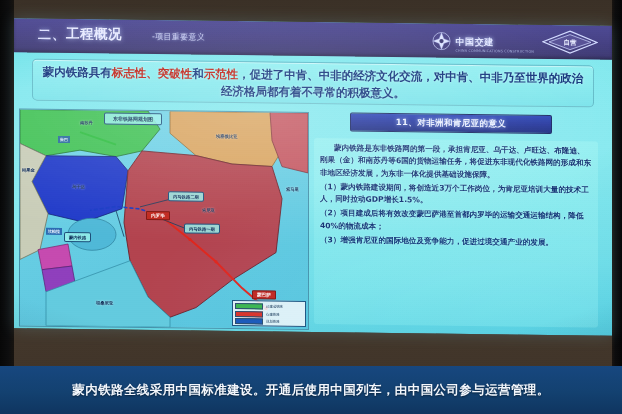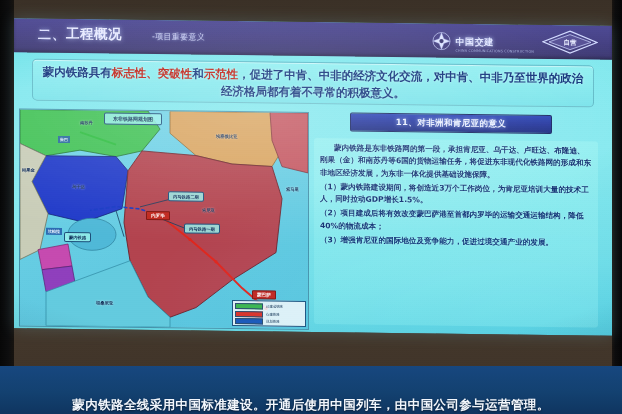--- a/index.html
+++ b/index.html
@@ -157,21 +157,21 @@
     font-size:7.6px;line-height:1.62;color:#0d2b6e;font-weight:bold;
     text-shadow:0 0 2px rgba(255,255,255,.5);
   }
   #body p{margin:0 0 2px 0;text-indent:0;}
   #body p.ind{text-indent:14px;}
 
   
   #caption{
     position:absolute;left:0;bottom:0;width:622px;height:48px;
     background:linear-gradient(180deg,#17477f 0%,#134170 55%,#0f3560 100%);
-    display:flex;align-items:flex-end;justify-content:center;
+    display:flex;align-items:center;justify-content:center;
   }
   #caption .ctext{
     color:#f2f6fc;font-size:12.5px;font-weight:bold;letter-spacing:.4px;
     text-shadow:0 1px 2px rgba(0,0,0,.5);
     white-space:nowrap;
   }
   #noise{
     position:absolute;inset:0;pointer-events:none;opacity:.10;
     background-image:repeating-linear-gradient(0deg,rgba(255,255,255,.06) 0 1px,rgba(0,0,0,.06) 1px 2px);
   }

